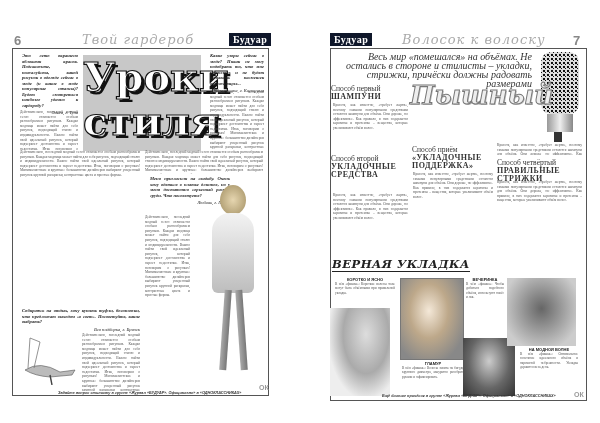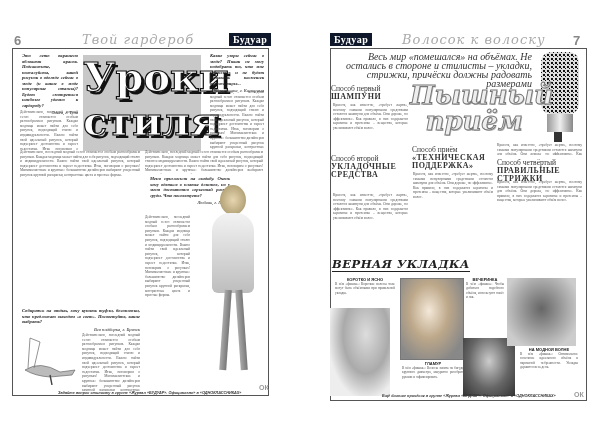--- a/index.html
+++ b/index.html
@@ -95,38 +95,37 @@
   <div style="position:absolute;left:342px;top:52px;width:190px;font-size:10px;line-height:9px;font-style:italic;text-align:right;color:#333">Весь мир «помешался» на объёмах. Не остались в стороне и стилисты – укладки, стрижки, причёски должны радовать размерами</div>
 
   <div style="position:absolute;left:537px;top:52px;width:45px;height:90px">
     <div style="position:absolute;left:4px;top:0;width:38px;height:62px;border-radius:10px;background:repeating-radial-gradient(circle at 3px 3px,#111 0 1.3px,#ddd 1.4px 3px);background-size:4px 4px"></div>
     <div style="position:absolute;left:10px;top:62px;width:26px;height:18px;background:linear-gradient(90deg,#999,#eee,#888)"></div>
     <div style="position:absolute;left:17px;top:80px;width:8px;height:10px;background:#333"></div>
   </div>
 
   <div style="position:absolute;left:410px;top:82px;width:128px;text-align:center;font-family:'DejaVu Serif',serif;font-style:italic;font-weight:bold;color:#eee;-webkit-text-stroke:1px #777;text-shadow:1px 1px 0 #bbb">
     <div style="font-size:26px;line-height:26px">Пышный</div>
-    <div style="font-size:26px;line-height:26px">приём</div>
   </div>
 
   <div class="shead" style="left:331px;top:84px">
     <span class="s1">Способ первый</span>
     <span class="s2">ШАМПУНИ</span>
   </div>
   <div class="txt" style="left:333px;top:103px;width:75px;height:62px">Красота, как известно, «требует жертв», поэтому самыми популярными средствами остаются шампуни для объёма. Они дороже, но эффективнее. Как правило, в них содержатся кератины и протеины – вещества, которые увеличивают объём волос.</div>
 
   <div class="shead" style="left:331px;top:154px;width:80px">
     <span class="s1">Способ второй</span>
     <span class="s2">УКЛАДОЧНЫЕ СРЕДСТВА</span>
   </div>
   <div class="txt" style="left:333px;top:193px;width:75px;height:58px">Красота, как известно, «требует жертв», поэтому самыми популярными средствами остаются шампуни для объёма. Они дороже, но эффективнее. Как правило, в них содержатся кератины и протеины – вещества, которые увеличивают объём волос.</div>
 
   <div class="shead" style="left:412px;top:145px;width:80px">
     <span class="s1">Способ приём</span>
-    <span class="s2">«ТЕХНИЧЕСКАЯ ПОДДЕРЖКА»</span>
+    <span class="s2">«УКЛАДОЧНЫЕ ПОДДЕРЖКА»</span>
   </div>
   <div class="txt" style="left:413px;top:172px;width:80px;height:80px">Красота, как известно, «требует жертв», поэтому самыми популярными средствами остаются шампуни для объёма. Они дороже, но эффективнее. Как правило, в них содержатся кератины и протеины – вещества, которые увеличивают объём волос.</div>
 
   <div class="txt" style="left:497px;top:143px;width:85px;height:12px">Красота, как известно, «требует жертв», поэтому самыми популярными средствами остаются шампуни для объёма. Они дороже, но эффективнее. Как правило, в них содержатся кератины и протеины – вещества, которые увеличивают объём волос.</div>
   <div class="shead" style="left:497px;top:158px;width:85px">
     <span class="s1">Способ четвёртый</span>
     <span class="s2">ПРАВИЛЬНЫЕ СТРИЖКИ</span>
   </div>
   <div class="txt" style="left:497px;top:180px;width:85px;height:72px">Красота, как известно, «требует жертв», поэтому самыми популярными средствами остаются шампуни для объёма. Они дороже, но эффективнее. Как правило, в них содержатся кератины и протеины – вещества, которые увеличивают объём волос.</div>
 

